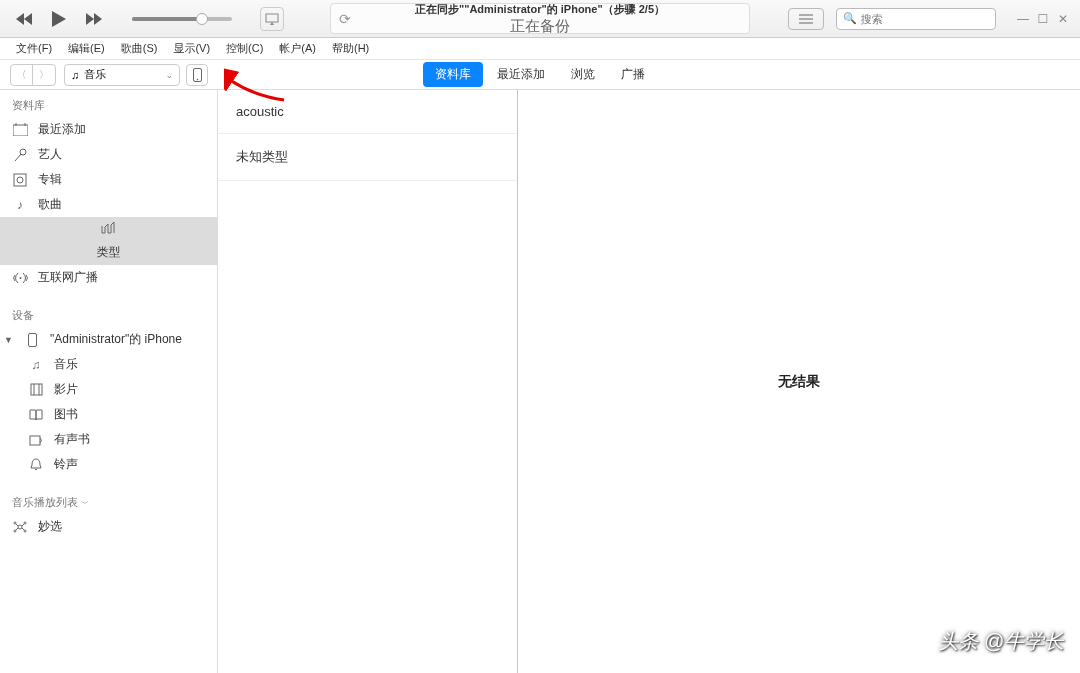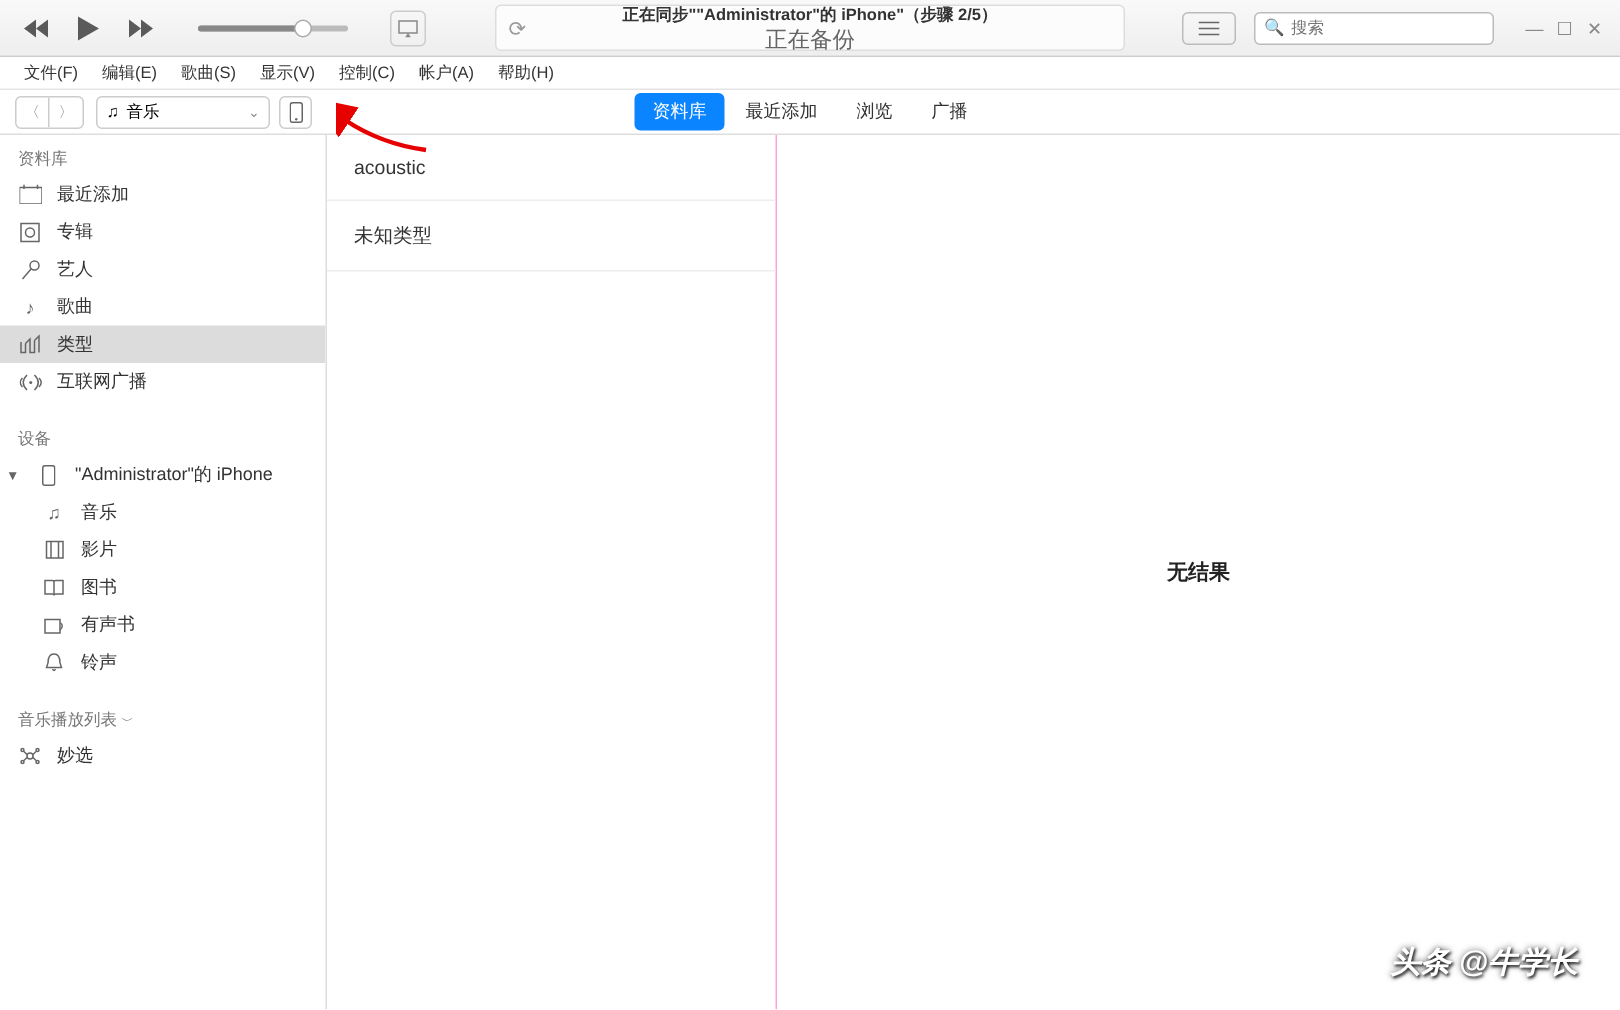--- a/index.html
+++ b/index.html
@@ -46,38 +46,38 @@
     .center-tab.active { background: #0a84ff; color: #fff; }
     
     
     .main-content { display: flex; height: calc(100% - 90px); position: relative; }
     
     
     .sidebar { width: 218px; border-right: 1px solid #ddd; overflow-y: auto; background: #fff; }
     .sidebar-section { padding-top: 4px; }
     .sidebar-header { font-size: 11px; color: #777; padding: 4px 12px; font-weight: normal; }
     .sidebar-item { display: flex; align-items: center; padding: 4px 12px; font-size: 12px; color: #333; cursor: pointer; gap: 10px; }
-    .sidebar-item.selected { background: #dcdcdc; }
+    .sidebar-item.selected { background: #dcdcdc; flex-direction: column; }
     .sidebar-item .icon { width: 16px; display: flex; justify-content: center; color: #666; }
     .sidebar-item.indent { padding-left: 28px; }
     .disclosure { width: 10px; font-size: 9px; color: #666; }
     
     
     .middle-pane { width: 300px; border-right: 1px solid #f9a8d4; }
     .genre-item { padding: 14px 18px; font-size: 13px; color: #333; border-bottom: 1px solid #eee; cursor: pointer; }
     
     
     .right-pane { flex: 1; display: flex; align-items: center; justify-content: center; }
     .no-results { font-size: 14px; font-weight: bold; color: #222; }
     
     
     .red-arrow { position: absolute; left: 224px; top: 68px; pointer-events: none; }
     
     
-    .watermark { position: absolute; right: 28px; bottom: 18px; font-size: 20px; font-weight: bold; color: #fff; font-style: italic; text-shadow: 0 0 4px rgba(0,0,0,0.7), 1px 1px 2px rgba(0,0,0,0.8); }
+    .watermark { position: absolute; right: 16px; bottom: 18px; font-size: 20px; font-weight: normal; color: #fff; font-style: italic; text-shadow: 0 0 4px rgba(0,0,0,0.7), 1px 1px 2px rgba(0,0,0,0.8); }
   </style>
 </head>
 <body>
 
 <div class="top-toolbar">
   <div class="playback-controls">
     <div class="play-btn">
       <svg width="18" height="14" viewBox="0 0 18 14">
           <path d="M8 7 L16 1 V13 Z M0 7 L8 1 V13 Z"></path>
         </svg>
@@ -179,34 +179,34 @@
               <rect x="0" y="2" width="15" height="11" fill="none" stroke="#666"></rect>
               <line x1="3" y1="0" x2="3" y2="3" stroke="#666"></line>
               <line x1="12" y1="0" x2="12" y2="3" stroke="#666"></line>
             </svg>
           </span>
         <span>最近添加</span>
       </div>
       <div class="sidebar-item">
         <span class="icon">
             <svg width="14" height="14">
+              <circle cx="10" cy="4" r="3" fill="none" stroke="#666"></circle>
+              <line x1="8" y1="6" x2="2" y2="13" stroke="#666"></line>
+            </svg>
+          </span>
+        <span>艺人</span>
+      </div>
+      <div class="sidebar-item">
+        <span class="icon">
+            <svg width="14" height="14">
               <rect x="1" y="1" width="12" height="12" fill="none" stroke="#666"></rect>
               <circle cx="7" cy="7" r="3" fill="none" stroke="#666"></circle>
             </svg>
           </span>
         <span>专辑</span>
-      </div>
-      <div class="sidebar-item">
-        <span class="icon">
-            <svg width="14" height="14">
-              <circle cx="10" cy="4" r="3" fill="none" stroke="#666"></circle>
-              <line x1="8" y1="6" x2="2" y2="13" stroke="#666"></line>
-            </svg>
-          </span>
-        <span>艺人</span>
       </div>
       <div class="sidebar-item">
         <span class="icon">♪</span>
         <span>歌曲</span>
       </div>
       <div class="sidebar-item selected">
         <span class="icon">
             <svg width="15" height="13">
               <path d="M1 5 L1 12 L4 12 L4 6 M4 6 L7 3 L7 12 L10 12 L10 4 M10 4 L13 1 L13 12" fill="none" stroke="#666"></path>
             </svg>

